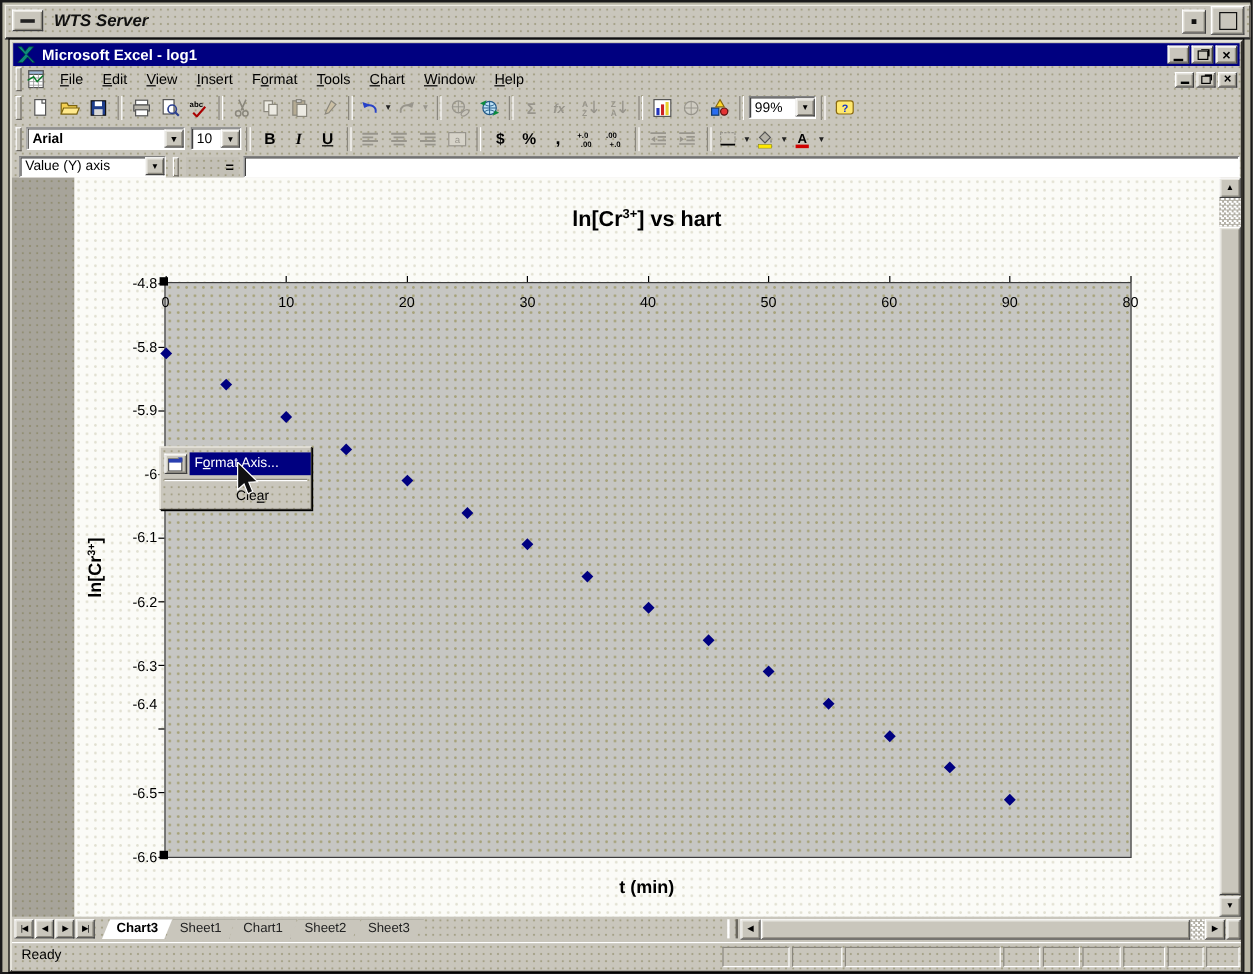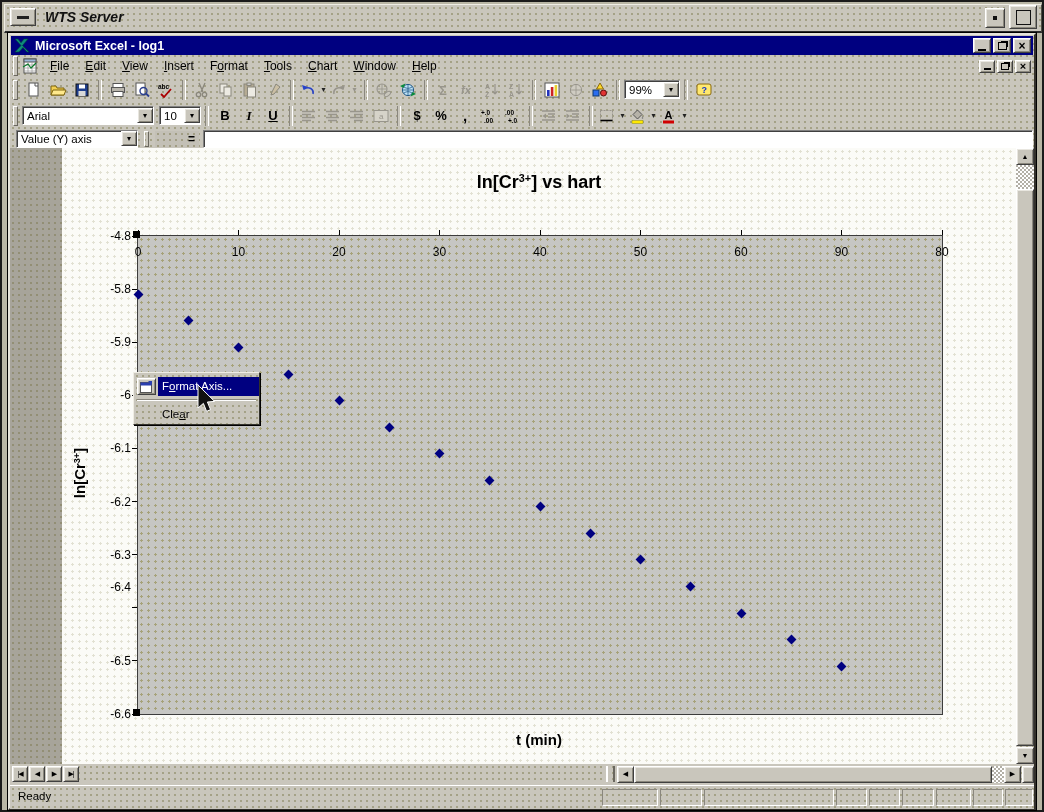--- a/index.html
+++ b/index.html
@@ -25,21 +25,21 @@
   .menu-item{padding:2px 8px;font-size:12px;color:#000;}
   .winbtn{width:18px;height:15px;font-size:10px;font-weight:bold;color:#000;}
   .winbtn .bar{display:block;width:8px;height:2px;background:#000;margin-top:8px;}
   .winbtn .rst{display:block;width:7px;height:6px;border:1px solid #000;box-shadow:2px -2px 0 -1px #000;}
   u{text-decoration:underline;}
   .combo{background:#fff;border:1px solid;border-color:#808080 #fff #fff #808080;
          box-shadow:inset 1px 1px 0 #404040;height:19px;display:flex;align-items:center;
          font-size:11.5px;padding-left:4px;box-sizing:border-box;}
   .combo .b3{width:16px;height:15px;margin-left:auto;font-size:8px;}
   .sup{font-size:60%;position:relative;top:-0.55em;font-weight:bold;}
-  .ctx-item{position:relative;height:21px;display:flex;align-items:center;font-size:11.5px;}
+  .ctx-item{position:relative;height:21px;display:flex;align-items:center;font-size:11.5px;justify-content:center;}
   .sb-panel{position:absolute;top:789px;height:15px;border:1px solid;
             border-color:#8a877e #fff #fff #8a877e;}
   .tab{height:17px;line-height:17px;padding:0 12px;font-size:11px;color:#222;
        background:#c9c6bc;clip-path:polygon(7px 0,100% 0,calc(100% - 7px) 100%,0 100%);
        margin-left:-6px;filter:drop-shadow(0 0 .6px #55524a);}
   .tab.active{background:#ffffff;font-weight:bold;color:#000;z-index:5;position:relative;}
   .navbtn{width:16px;height:16px;font-size:7px;letter-spacing:-1px;}
   .checker{background:repeating-conic-gradient(#ffffff 0% 25%, #b3b0a6 0% 50%);background-size:4px 4px;}
   .tick-x{position:absolute;width:1px;height:5px;background:#000;top:-6px;}
   .lbl-x{position:absolute;top:9px;transform:translateX(-50%);font-size:12px;color:#000;}
@@ -272,21 +272,21 @@
     <div class="tbbtn">
         <svg width="18" height="16">
           <rect x="2" y="2" width="14" height="11" rx="2" fill="#ffe86e" stroke="#8a6a10"></rect>
           <text x="6.5" y="11" font-size="9" font-weight="bold" fill="#1636c8">?</text>
         </svg>
       </div>
   </div>
 
   <div class="abs row" style="left:11px;top:103px;width:1022px;height:25px;">
     <div class="grip"></div>
-    <div class="combo" style="width:132px;">
+    <div class="combo" style="width:132px;font-weight:bold;">
       <span>Arial</span>
       <span class="b3">▾</span>
     </div>
     <div style="width:5px;"></div>
     <div class="combo" style="width:42px;">
       <span>10</span>
       <span class="b3">▾</span>
     </div>
     <div class="tbsep"></div>
     <div class="tbbtn">
@@ -495,20 +495,27 @@
 
   <svg class="abs" style="left:196px;top:385px;z-index:30;" width="22" height="30" viewBox="0 0 11 15">
     <path d="M1 0v11.5l2.7-2.3 1.6 4 2-0.9-1.6-3.8 3.6-0.3z" fill="#111" stroke="#fff" stroke-width="0.5"></path>
   </svg>
 
   <div class="abs row dots" style="left:10px;top:764px;width:1024px;height:20px;background-color:#c9c6bc;">
     <div class="b3 navbtn" style="margin-left:2px;">|◀</div>
     <div class="b3 navbtn" style="margin-left:1px;">◀</div>
     <div class="b3 navbtn" style="margin-left:1px;">▶</div>
     <div class="b3 navbtn" style="margin-left:1px;">▶|</div>
+    <div id="tabs" class="row" style="margin-left:12px;">
+        <div class="tab active">Chart3</div>
+        <div class="tab">Sheet1</div>
+        <div class="tab">Chart1</div>
+        <div class="tab">Sheet2</div>
+        <div class="tab">Sheet3</div>
+      </div>
     <div style="margin-left:auto;width:5px;height:16px;border-left:2px solid #fff;border-right:2px solid #6a675e;"></div>
     <div class="row" style="margin-left:2px;">
       <div class="b3" style="width:17px;height:17px;font-size:7px;">◀</div>
       <div class="b3 dots" style="width:358px;height:17px;"></div>
       <div class="checker" style="width:12px;height:17px;"></div>
       <div class="b3" style="width:17px;height:17px;font-size:7px;">▶</div>
       <div class="b3" style="width:12px;height:17px;margin-left:1px;"></div>
     </div>
   </div>
 

